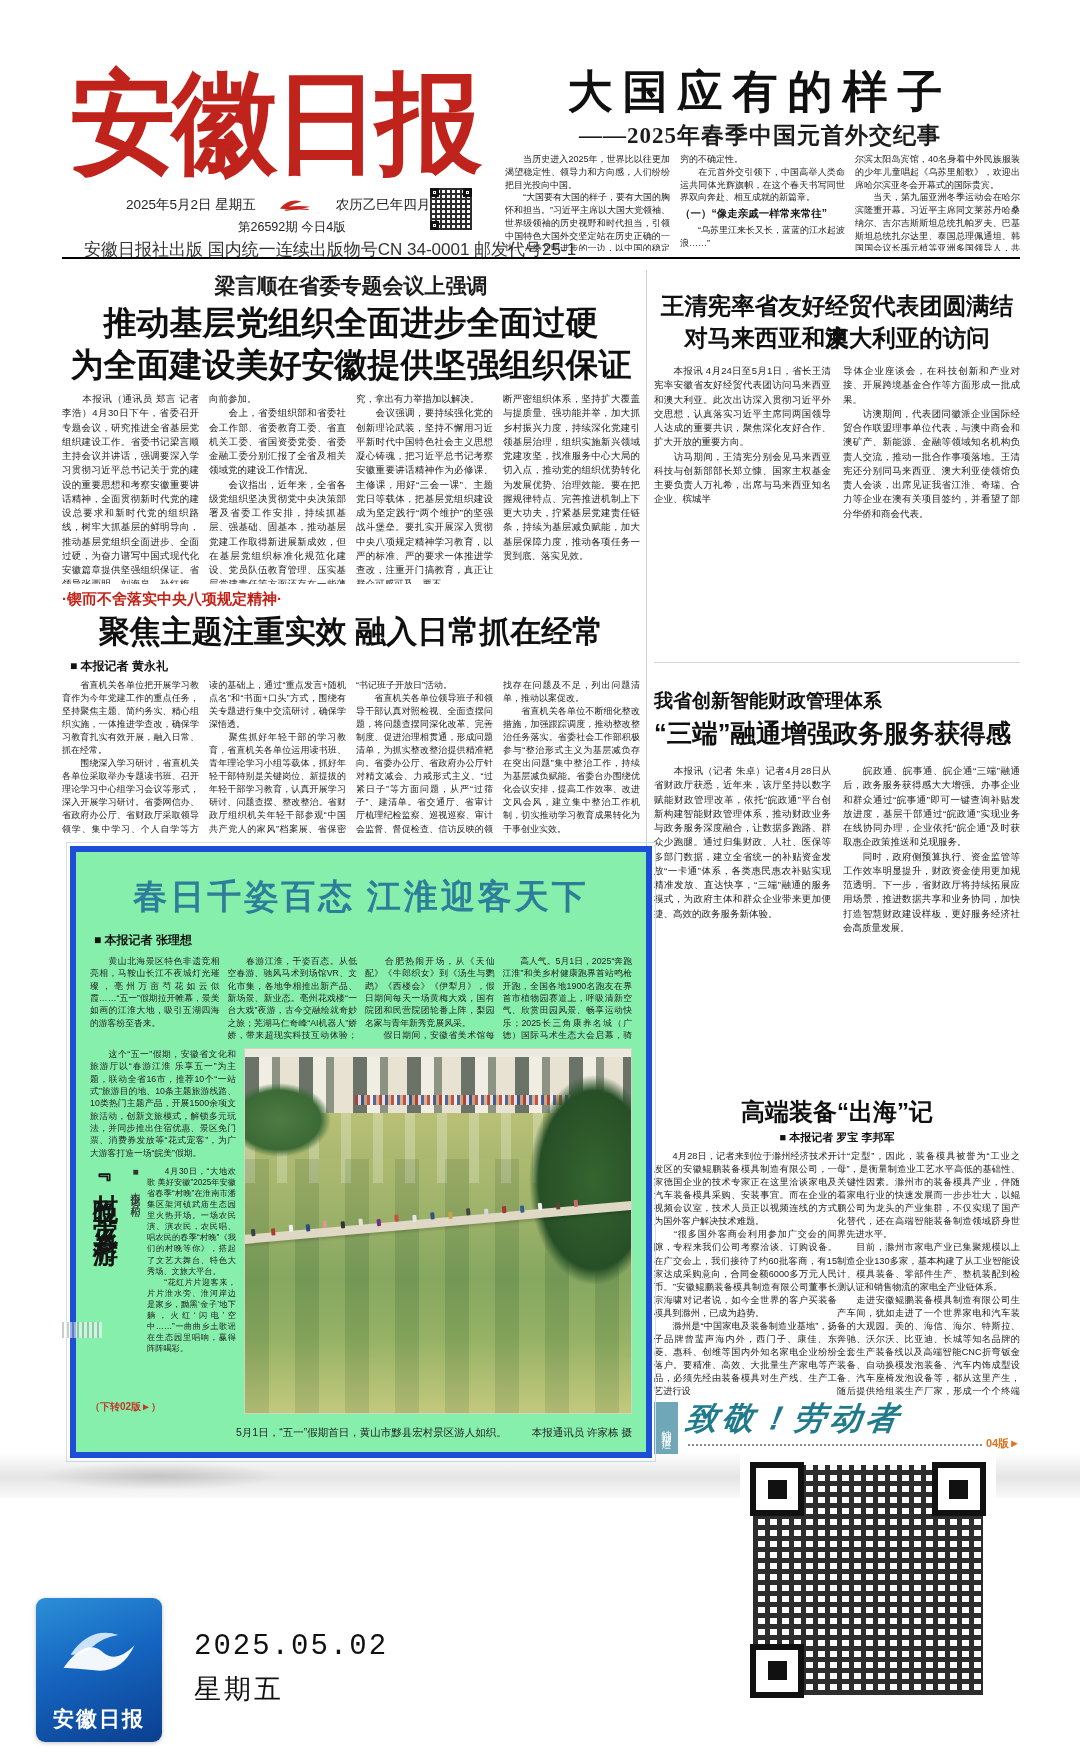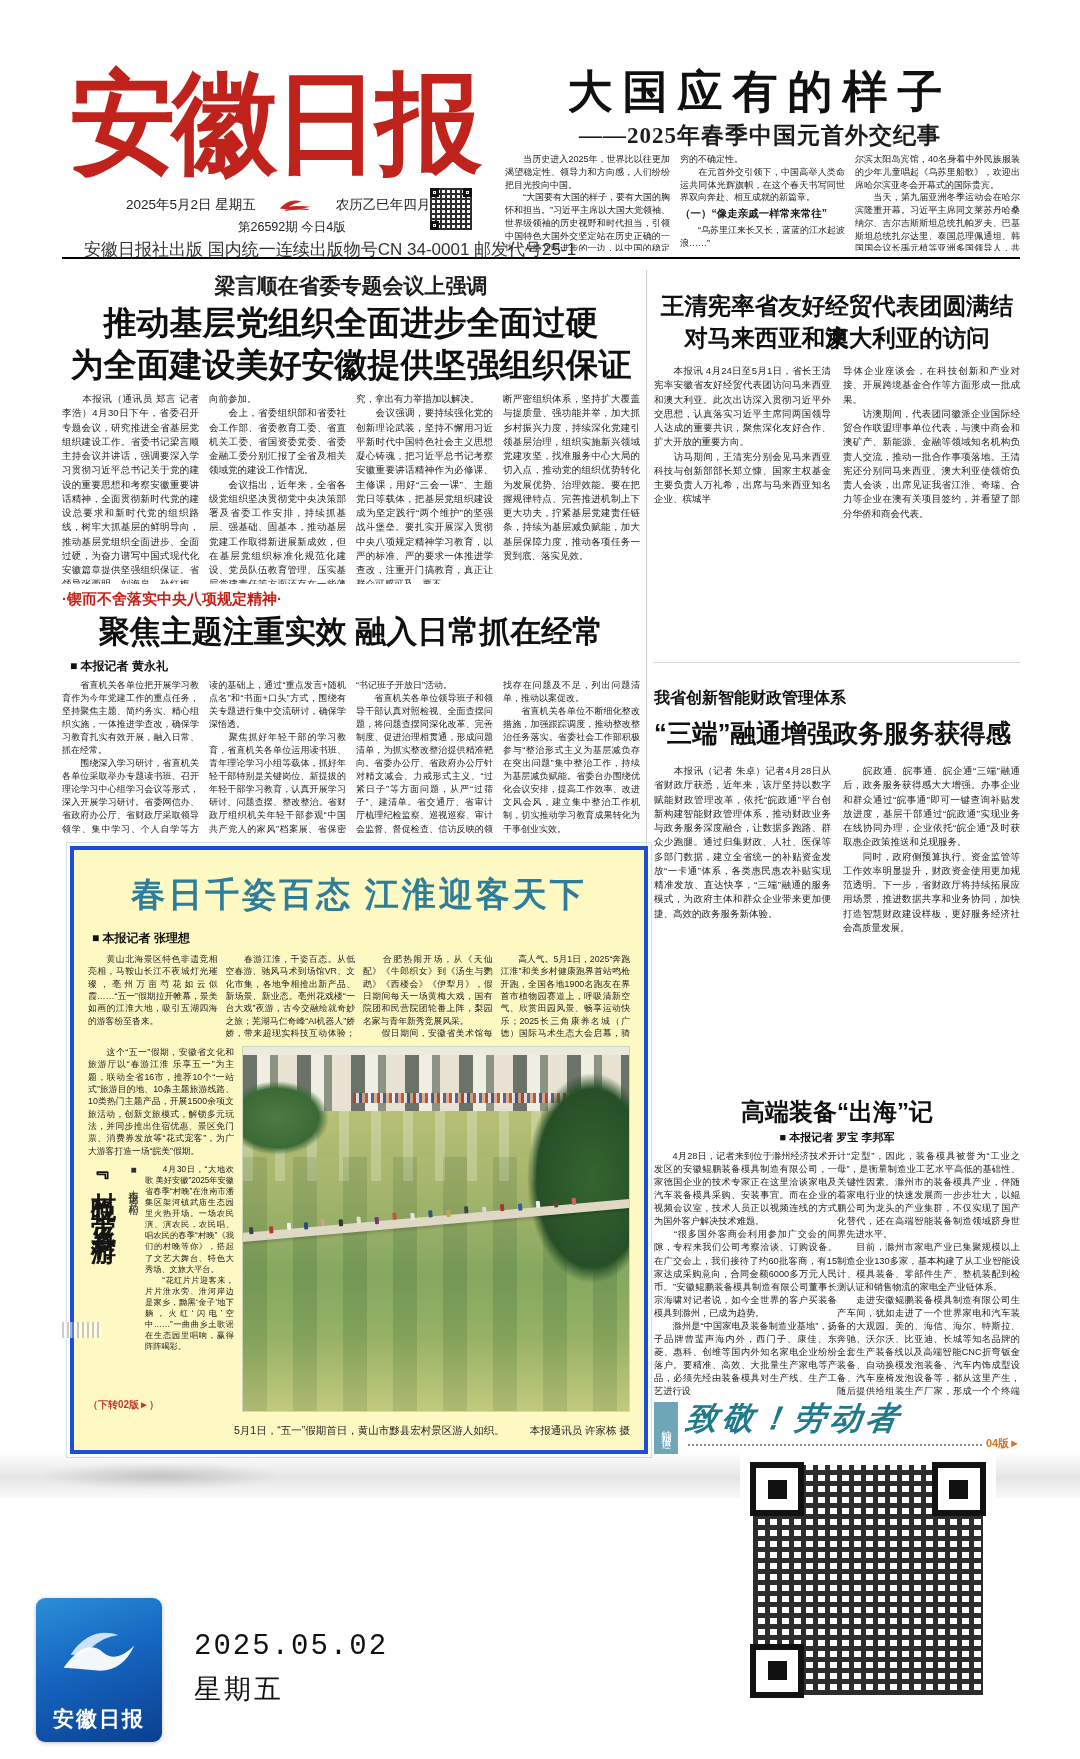--- a/index.html
+++ b/index.html
@@ -30,21 +30,21 @@
     background:repeating-linear-gradient(0deg,#111 0 5px,transparent 5px 11px),
                repeating-linear-gradient(90deg,#111 0 5px,transparent 5px 12px);}
   .qr .f{position:absolute;width:21%;height:21%;border:6px solid #111;background:#fff;
          display:flex;align-items:center;justify-content:center;box-sizing:border-box;}
   .qr .f::after{content:"";width:46%;height:46%;background:#111;}
   .qr .tl{top:4%;left:4%;} .qr .tr{top:4%;right:4%;} .qr .bl{bottom:4%;left:4%;}
   .qr-sm .noise{background:repeating-linear-gradient(0deg,#111 0 2px,transparent 2px 5px),
                 repeating-linear-gradient(90deg,#111 0 2px,transparent 2px 5px);}
   .qr-sm .f{border-width:3px;}
   
-  #feature-box{border:4px solid #1d4ed8;outline:1px solid #cfe2e8;outline-offset:3px;background:#fef9c3;}
+  #feature-box{border:6px solid #1d4ed8;outline:1px solid #cfe2e8;outline-offset:3px;background:#86efac;}
   #feature-title{font-size:34px;font-weight:800;color:#2e7d99;letter-spacing:3px;}
   .vtitle{writing-mode:vertical-rl;font-size:25px;font-weight:800;letter-spacing:7px;color:#151515;}
   .vby{writing-mode:vertical-rl;font-size:10px;color:#333;letter-spacing:2px;}
   
   #photo{position:relative;overflow:hidden;background:#8fae62;border:1px solid #cdd6c2;}
   .ph-town{position:absolute;left:0;top:0;right:0;height:64px;
     background:linear-gradient(180deg,#eceadf 0 8px,transparent 8px),
       repeating-linear-gradient(90deg,#6b7268 0 14px,#f0eee2 14px 27px,#8d9383 27px 35px,#e7e2d2 35px 54px);}
   .ph-crowd{position:absolute;top:46px;left:110px;width:250px;height:10px;opacity:.85;
     background:repeating-linear-gradient(90deg,#b43a35 0 3px,#eee 3px 6px,#3a4e8c 6px 9px,#d8a878 9px 12px);}
@@ -156,21 +156,21 @@
 　　围绕深入学习研讨，省直机关各单位采取举办专题读书班、召开理论学习中心组学习会议等形式，深入开展学习研讨。省委网信办、省政府办公厅、省财政厅采取领导领学、集中学习、个人自学等方式，认真学习习近平总书记关于加强党的作风建设的重要论述。省委金融工委、省直机关工委等在认真研</p>
     <p class="txt" style="font-size:9px;line-height:1.45;">读的基础上，通过“重点发言+随机点名”和“书面+口头”方式，围绕有关专题进行集中交流研讨，确保学深悟透。
 　　聚焦抓好年轻干部的学习教育，省直机关各单位运用读书班、青年理论学习小组等载体，抓好年轻干部特别是关键岗位、新提拔的年轻干部学习教育，认真开展学习研讨、问题查摆、整改整治。省财政厅组织机关年轻干部参观“中国共产党人的家风”档案展、省保密警示教育中心，引导年轻干部不断提高自身修养、强化保密意识，不断筑牢拒腐防变的防线。团省委举办年轻干部座谈会、编发年轻干部违纪违法典型案例、建立分层分类谈心谈话机制以及</p>
     <p class="txt" style="font-size:9px;line-height:1.45;">“书记班子开放日”活动。
 　　省直机关各单位领导班子和领导干部认真对照检视、全面查摆问题，将问题查摆同深化改革、完善制度、促进治理相贯通，形成问题清单，为抓实整改整治提供精准靶向。省委办公厅、省政府办公厅针对精文减会、力戒形式主义、“过紧日子”等方面问题，从严“过筛子”、建清单。省交通厅、省审计厅梳理纪检监察、巡视巡察、审计会监督、督促检查、信访反映的领导班子和领导干部违反中央八项规定及其实施细则精神问题。省统计局通过实地调研、走访座谈、网络平台等听取意见建议，全面深入查</p>
     <p class="txt" style="font-size:9px;line-height:1.45;">找存在问题及不足，列出问题清单，推动以案促改。
 　　省直机关各单位不断细化整改措施，加强跟踪调度，推动整改整治任务落实。省委社会工作部积极参与“整治形式主义为基层减负存在突出问题”集中整治工作，持续为基层减负赋能。省委台办围绕优化会议安排，提高工作效率、改进文风会风，建立集中整治工作机制，切实推动学习教育成果转化为干事创业实效。</p>
   </div>
 
   <div class="abs rule-soft" style="left:654px;top:662px;width:366px;height:1px;"></div>
-  <div class="abs" style="left:654px;top:688px;font-size:16px;font-weight:700;color:#111;">我省创新智能财政管理体系</div>
+  <div class="abs" style="left:654px;top:688px;font-size:19px;font-weight:700;color:#111;">我省创新智能财政管理体系</div>
   <div class="abs h-black" style="left:654px;top:716px;width:366px;font-size:25.5px;">“三端”融通增强政务服务获得感</div>
   <div class="abs cols" style="left:654px;top:764px;width:366px;height:316px;gap:12px;">
     <p class="txt">　　本报讯（记者 朱卓）记者4月28日从省财政厅获悉，近年来，该厅坚持以数字赋能财政管理改革，依托“皖政通”平台创新构建智能财政管理体系，推动财政业务与政务服务深度融合，让数据多跑路、群众少跑腿。通过归集财政、人社、医保等多部门数据，建立全省统一的补贴资金发放“一卡通”体系，各类惠民惠农补贴实现精准发放、直达快享，“三端”融通的服务模式，为政府主体和群众企业带来更加便捷、高效的政务服务新体验。</p>
     <p class="txt">　　皖政通、皖事通、皖企通“三端”融通后，政务服务获得感大大增强。办事企业和群众通过“皖事通”即可一键查询补贴发放进度，基层干部通过“皖政通”实现业务在线协同办理，企业依托“皖企通”及时获取惠企政策推送和兑现服务。
 　　同时，政府侧预算执行、资金监管等工作效率明显提升，财政资金使用更加规范透明。下一步，省财政厅将持续拓展应用场景，推进数据共享和业务协同，加快打造智慧财政建设样板，更好服务经济社会高质量发展。</p>
   </div>
 
   <div class="abs h-black center" style="left:654px;top:1096px;width:366px;font-size:24px;">高端装备“出海”记</div>
   <div class="abs byline center" style="left:654px;top:1130px;width:366px;font-size:11px;">■ 本报记者 罗宝 李邦军</div>
   <div class="abs cols" style="left:654px;top:1150px;width:366px;height:246px;gap:0;">

